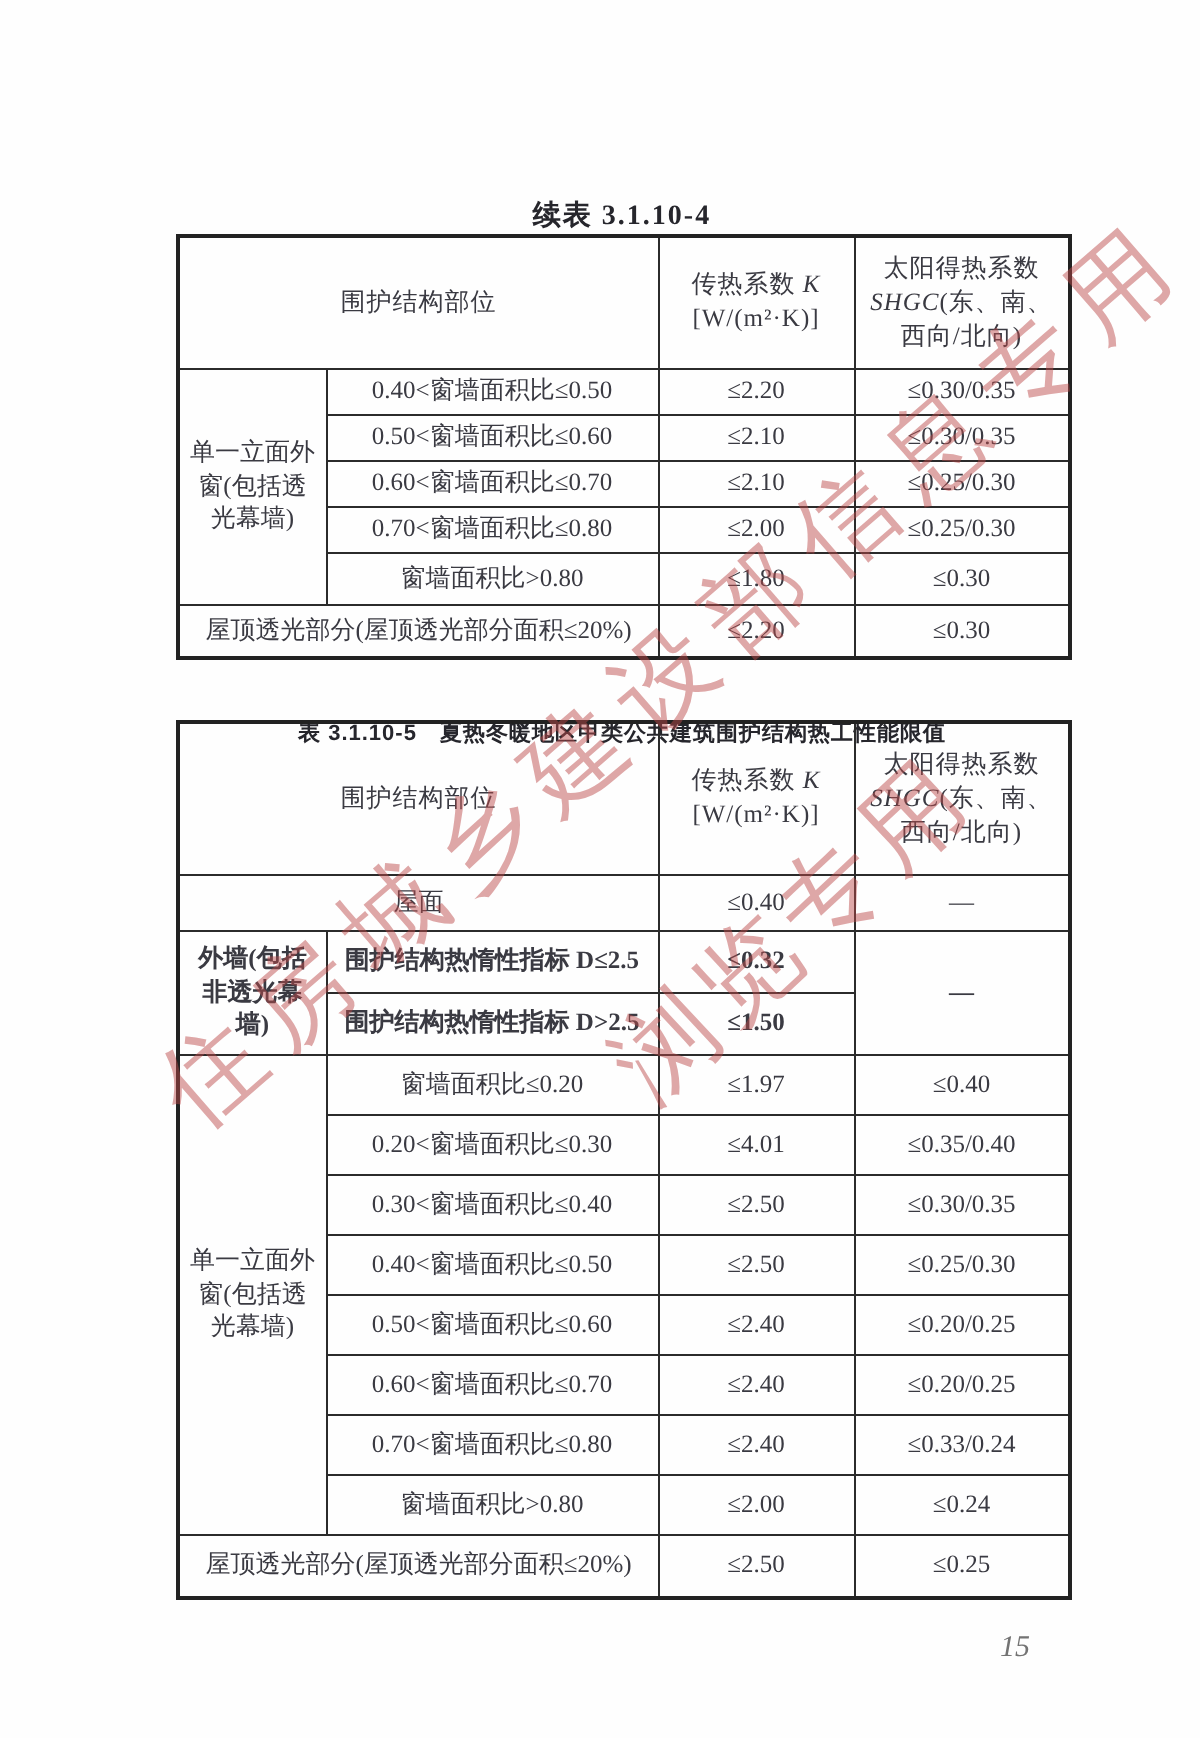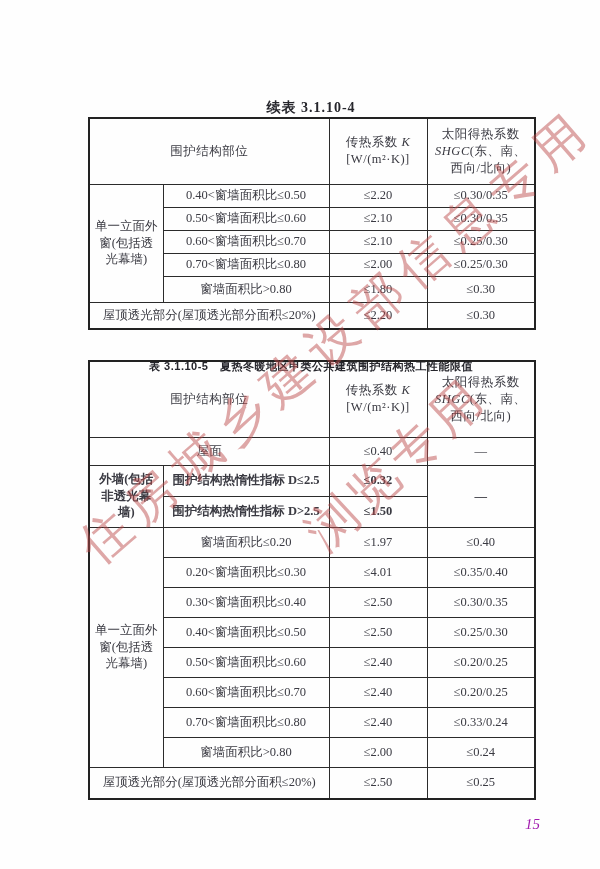--- a/index.html
+++ b/index.html
@@ -39,22 +39,22 @@
   .watermark{
     position:absolute;white-space:nowrap;pointer-events:none;z-index:5;
     font-family:"Liberation Serif", serif;
     color:rgba(188,74,74,0.48);
   }
   .wm1{left:65px;top:528px;font-size:50px;letter-spacing:10px;
        transform:rotate(-41deg);transform-origin:0 0;}
   .wm2{left:292px;top:516px;font-size:50px;letter-spacing:6px;
        transform:rotate(-43deg);transform-origin:0 0;}
   .page-number{
-    position:absolute;left:500px;top:816px;width:40px;text-align:right;
-    font-size:15px;font-style:italic;color:#a21caf;
+    position:absolute;left:500px;top:816px;width:40px;text-align:left;
+    font-size:15px;font-style:italic;color:#737373;
   }
 </style>
 </head>
 <body>
 
 <div class="page">
 
   <div class="tbl-title t1-title">续表 3.1.10-4</div>
 
   <table class="tbl t1">

